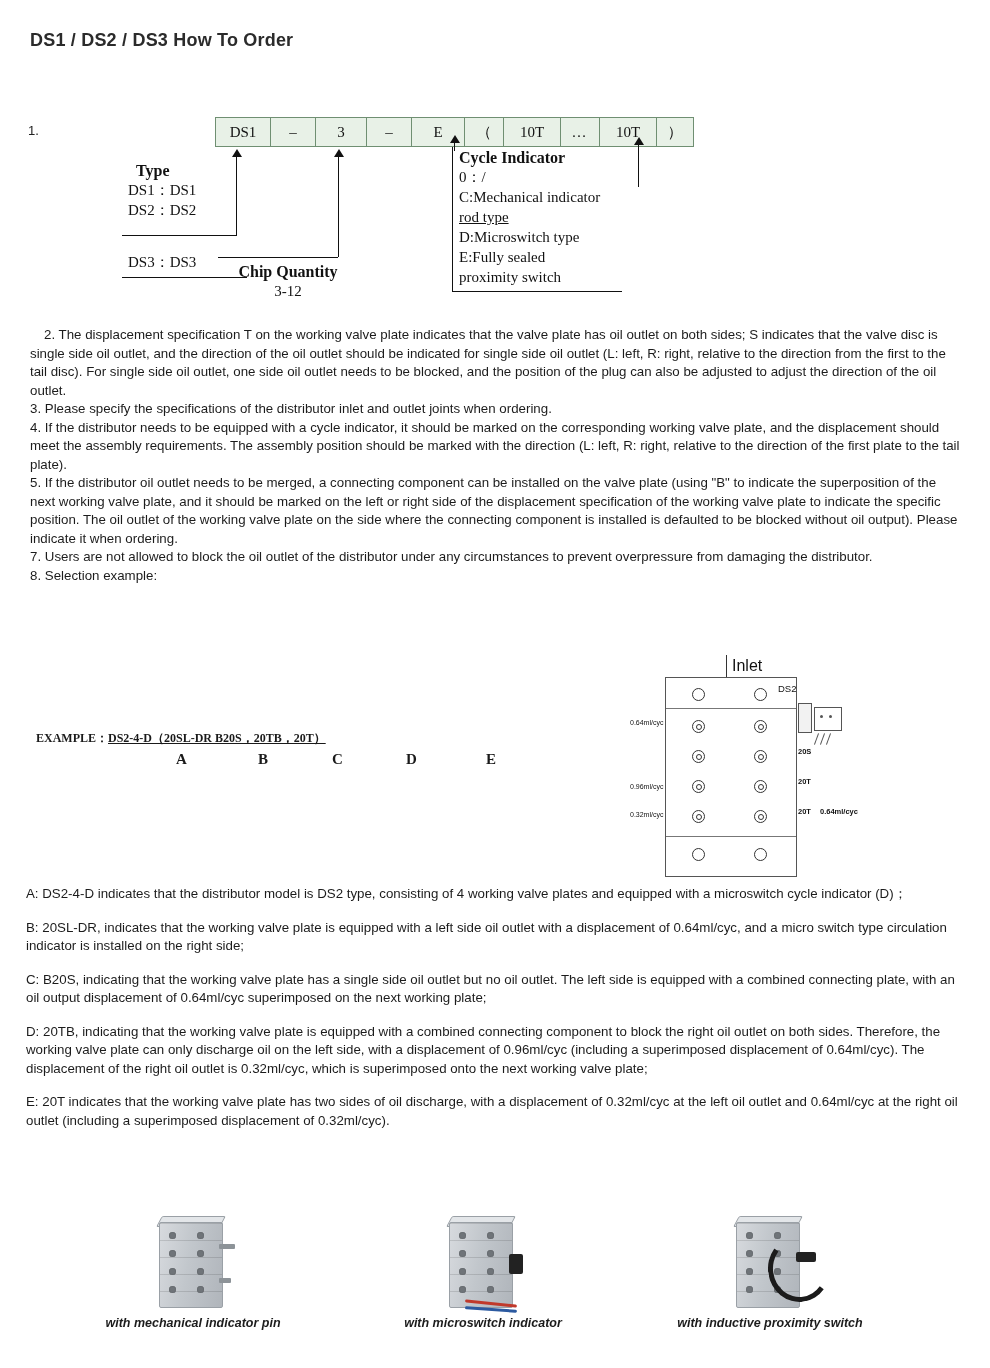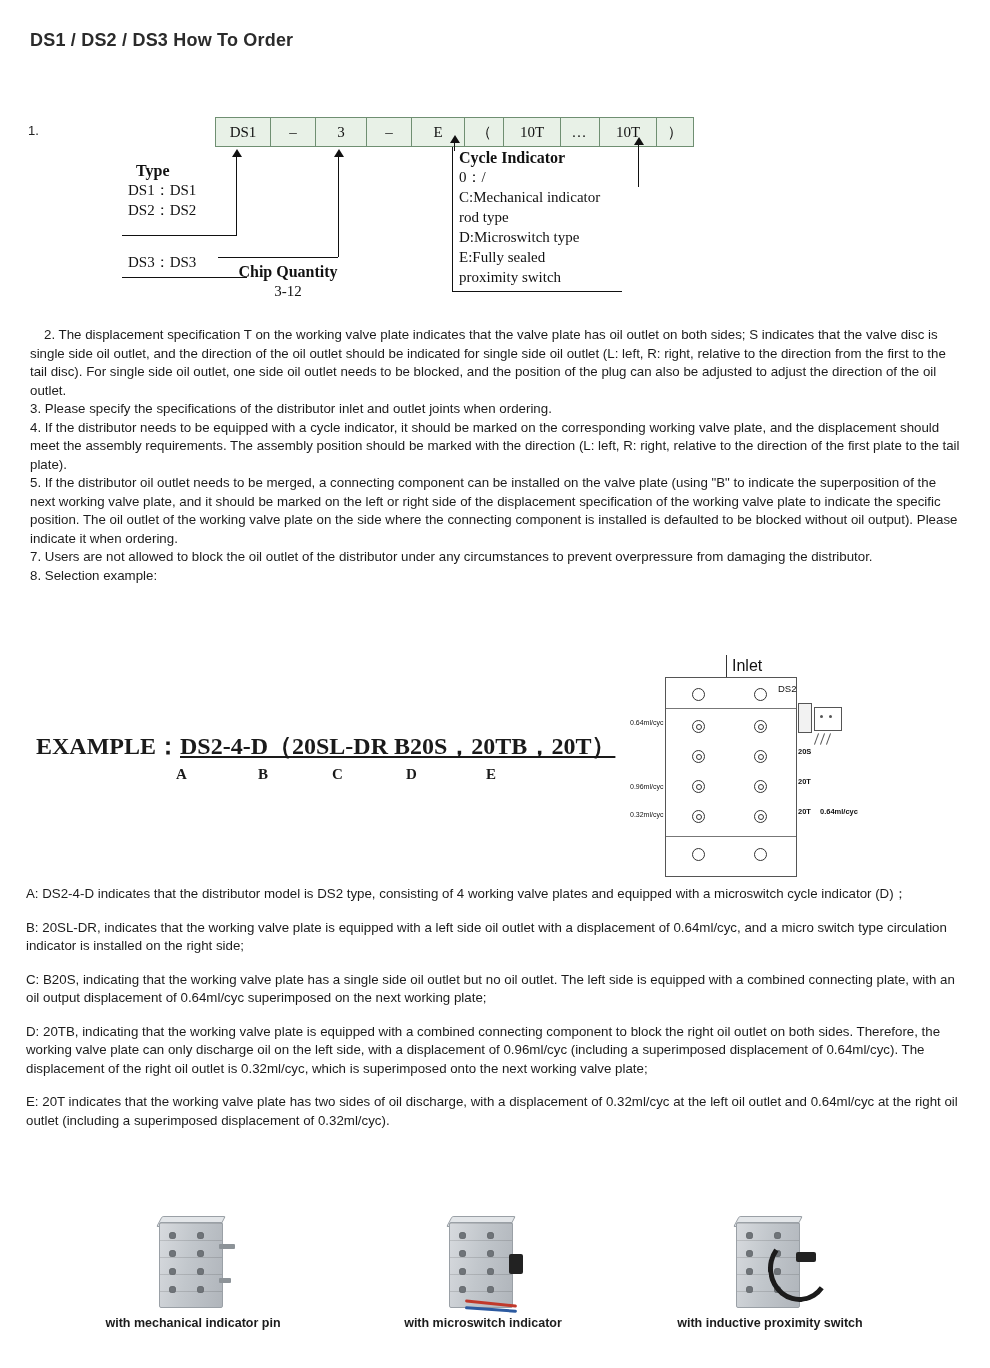--- a/index.html
+++ b/index.html
@@ -167,21 +167,21 @@
 
   
   .example-wrap {
     position: absolute;
     left: 36px;
     top: 730px;
     width: 520px;
     font-family: "Liberation Serif", serif;
   }
   .example-line {
-    font-size: 24px;
+    font-size: 12px;
     font-weight: bold;
     white-space: nowrap;
   }
   .example-code { text-decoration: underline; }
   .example-letters {
     font-size: 15px;
     font-weight: bold;
     margin-top: 4px;
     position: relative;
     height: 20px;
@@ -287,20 +287,21 @@
   .photos {
     position: absolute;
     left: 0;
     top: 1218px;
     width: 990px;
     height: 150px;
   }
   .photo-item {
     position: absolute;
     text-align: center;
+    font-style: italic;
   }
   .photo-caption {
     font-size: 12.5px;
     font-weight: bold;
     color: #1c1c1c;
     margin-top: 6px;
   }
   .pi-1 { left: 58px; top: 0; width: 270px; }
   .pi-2 { left: 348px; top: 0; width: 270px; }
   .pi-3 { left: 620px; top: 0; width: 300px; }
@@ -419,21 +420,21 @@
 
     <div class="box-chip">
       <div class="lbl lbl-title" style="position:relative;">Chip Quantity</div>
       <div class="lbl lbl-body" style="position:relative;">3-12</div>
     </div>
 
     <div class="box-cycle">
       <div class="lbl lbl-title" style="position:relative;">Cycle Indicator</div>
       <div class="lbl lbl-body" style="position:relative;">0：/</div>
       <div class="lbl lbl-body" style="position:relative;">C:Mechanical indicator</div>
-      <div class="lbl lbl-body" style="position:relative;">rod type</div>
+      <div class="lbl lbl-body" style="position:relative;text-decoration:underline;">rod type</div>
       <div class="lbl lbl-body" style="position:relative;">D:Microswitch  type</div>
       <div class="lbl lbl-body" style="position:relative;">E:Fully sealed</div>
       <div class="lbl lbl-body" style="position:relative;">proximity switch</div>
     </div>
 
   </div>
 
   <div class="notes">
     <p class="indent">2. The displacement specification T on the working valve plate indicates that the valve plate has oil outlet on both sides; S indicates that the valve disc is single side oil outlet, and the direction of the oil outlet should be indicated for single side oil outlet (L: left, R: right, relative to the direction from the first to the tail disc). For single side oil outlet, one side oil outlet needs to be blocked, and the position of the plug can also be adjusted to adjust the direction of the oil outlet.</p>
     <p>3. Please specify the specifications of the distributor inlet and outlet joints when ordering.</p>

